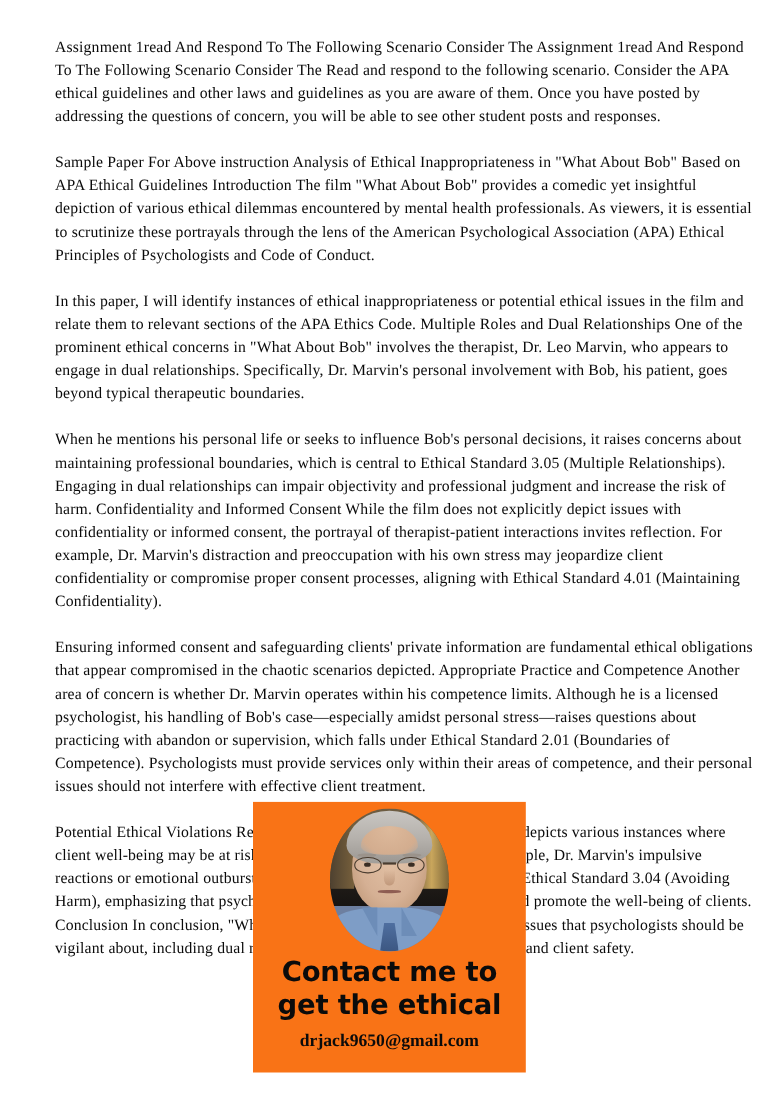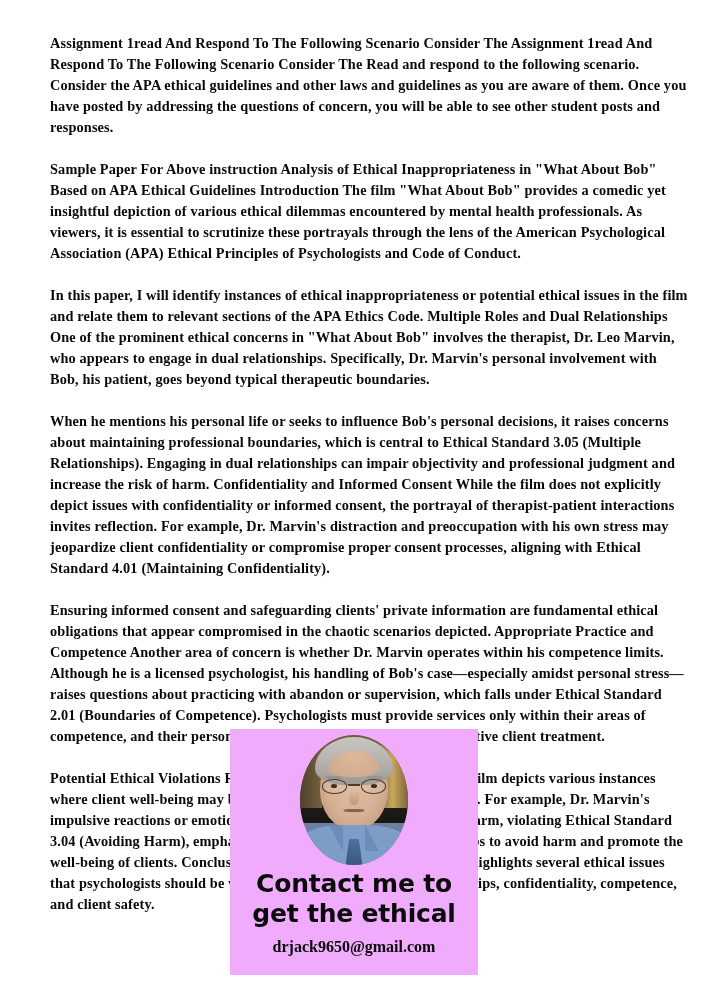--- a/index.html
+++ b/index.html
@@ -35,35 +35,34 @@
 
   .para {
     font-family: "Liberation Serif", "DejaVu Serif", serif;
     font-size: 14.3px;
     line-height: 21px;
     color: #0a0a0a;
     text-align: left;
     margin: 0;
     white-space: normal;
     letter-spacing: 0.01em;
-    font-weight: bold;
   }
 
   .para + .para {
     margin-top: 21px;
   }
 
   
   .contact-card {
     position: absolute;
     left: 230px;
     top: 729px;
     width: 248px;
     height: 246px;
-    background: #f0abfc;
+    background: #f97316;
     box-sizing: border-box;
     display: flex;
     flex-direction: column;
     align-items: center;
     overflow: hidden;
   }
 
   .avatar-wrap {
     margin-top: 6px;
     width: 108px;

